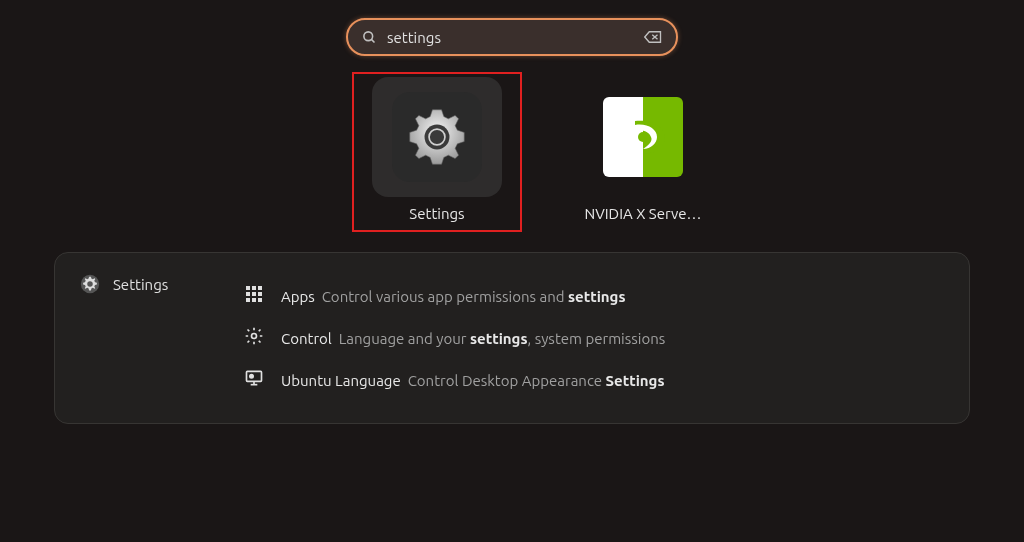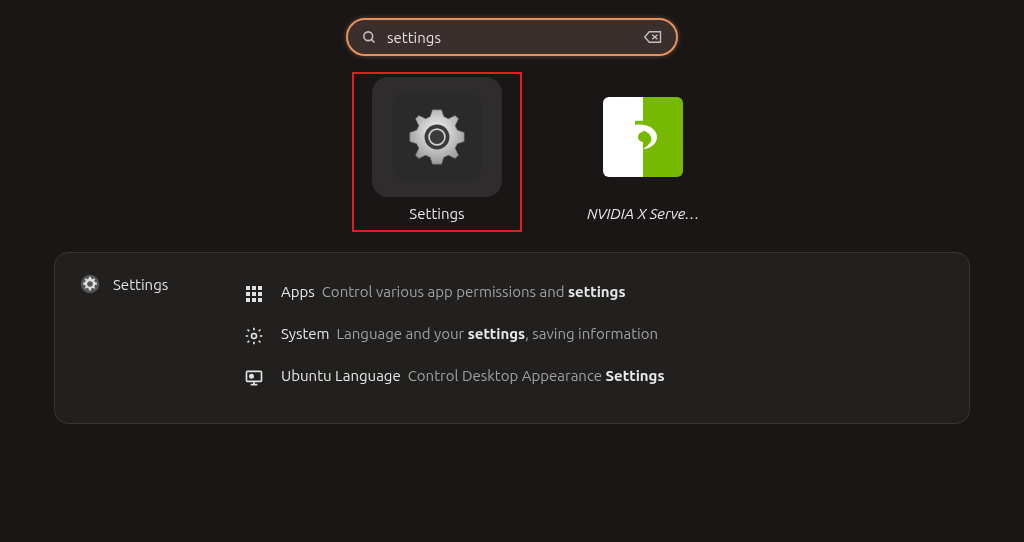--- a/index.html
+++ b/index.html
@@ -77,21 +77,20 @@
       border-radius: 16px;
     }
     .app-tile.selected .app-icon-wrap {
       background: #2e2c2c;
     }
     .app-tile.highlighted {
       padding: 3px 0 8px 0;
     }
     .app-tile:not(.highlighted) {
       padding: 5px 0 10px 0;
-      font-style: italic;
     }
     .app-label {
       margin-top: 8px;
       font-size: 15px;
       color: #e8e8e8;
       text-align: center;
     }
     .settings-icon-svg {
       width: 90px;
       height: 90px;
@@ -140,21 +139,21 @@
     .results-header-label {
       font-size: 15px;
       color: #e0e0e0;
     }
     .results-list {
       margin-left: 164px;
       margin-top: -22px;
     }
     .result-row {
       display: flex;
-      align-items: flex-start;
+      align-items: flex-end;
       gap: 16px;
       padding: 10px 0;
       cursor: pointer;
     }
     .result-icon {
       width: 22px;
       height: 22px;
       display: flex;
       align-items: center;
       justify-content: center;
@@ -270,21 +269,21 @@
 
 
     <div class="result-row">
       <span class="result-icon">
         <svg width="20" height="20" viewBox="0 0 24 24" fill="none" stroke="currentColor" stroke-width="2">
             <circle cx="12" cy="12" r="3"></circle>
             <path d="M12 2 l0 3 M12 19 l0 3 M4.2 4.2 l2.1 2.1 M17.7 17.7 l2.1 2.1 M2 12 l3 0 M19 12 l3 0 M4.2 19.8 l2.1 -2.1 M17.7 6.3 l2.1 -2.1"></path>
           </svg>
       </span>
       <span class="result-text">
-        <span class="result-name">System</span>&nbsp;&nbsp;<span>Language and your </span><span class="result-bold">settings</span><span>, saving information</span>
+        <span class="result-name">Control</span>&nbsp;&nbsp;<span>Language and your </span><span class="result-bold">settings</span><span>, system permissions</span>
       </span>
     </div>
 
     <div class="result-row">
       <span class="result-icon">
         <svg width="20" height="20" viewBox="0 0 24 24" fill="none" stroke="currentColor" stroke-width="2">
             <rect x="3" y="4" width="18" height="12" rx="1"></rect>
             <line x1="8" y1="20" x2="16" y2="20"></line>
             <line x1="12" y1="16" x2="12" y2="20"></line>
             <circle cx="9" cy="10" r="2" fill="currentColor"></circle>

